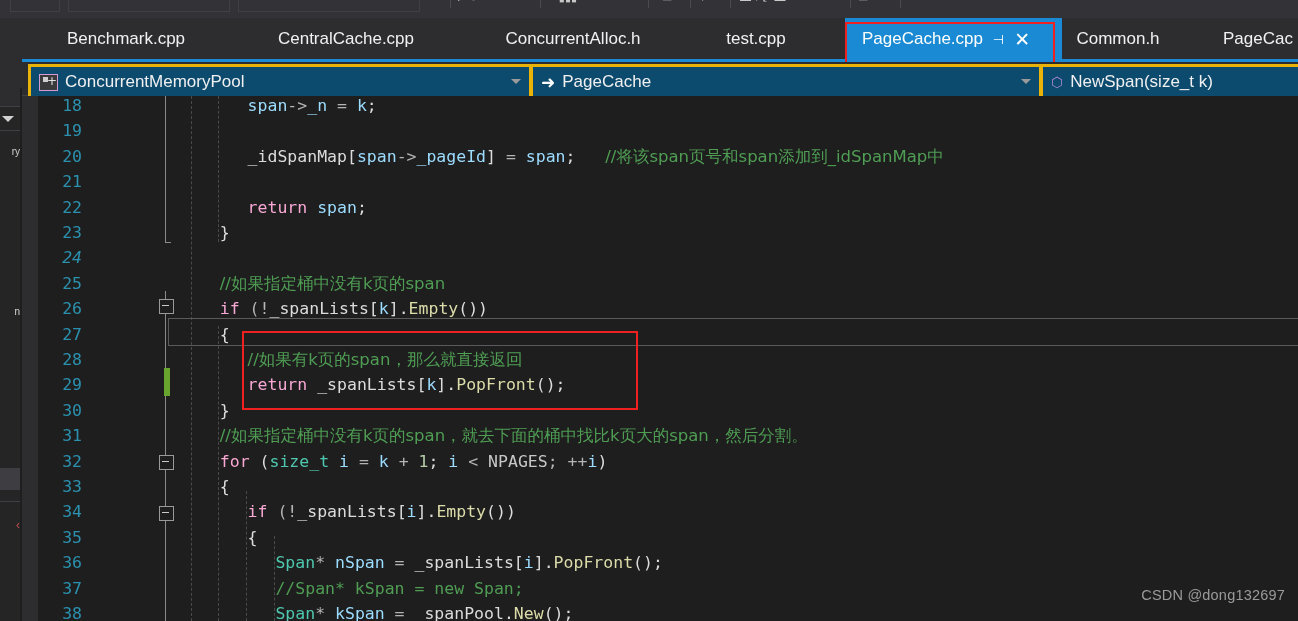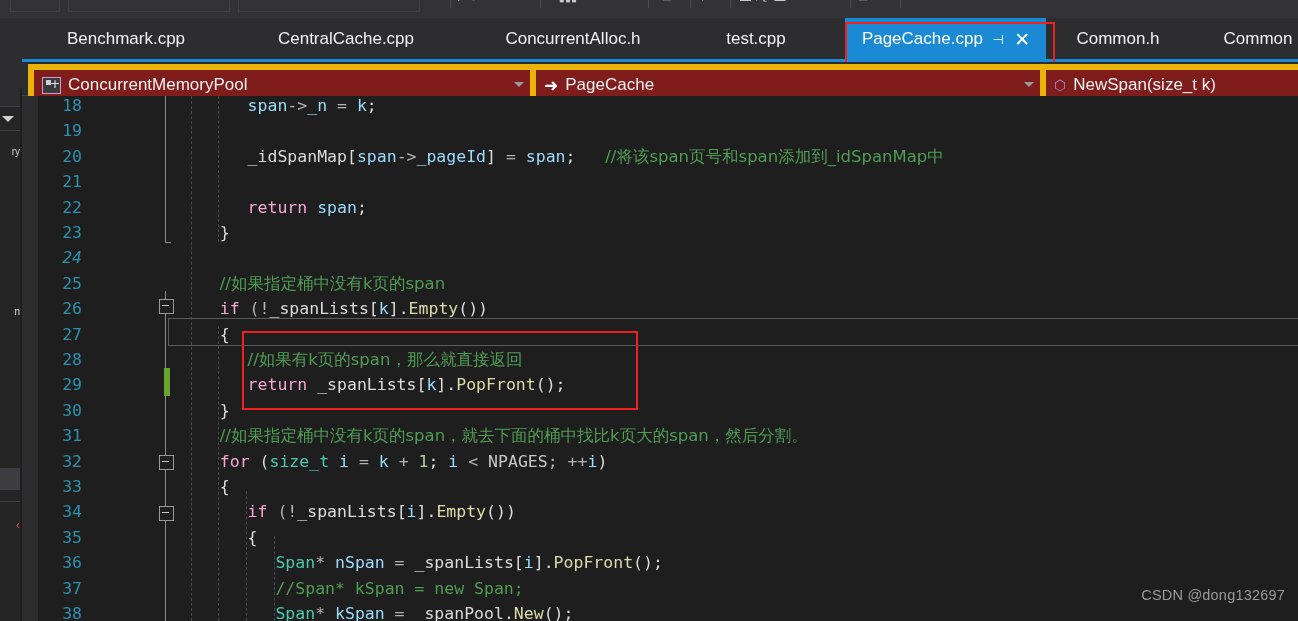--- a/index.html
+++ b/index.html
@@ -160,22 +160,22 @@
   
   .navbar {
     position: absolute; left: 22px; top: 62px;
     width: 1276px; height: 33px;
     background: #2d2d30;
     border-bottom: 1px solid #3f3f46;
   }
   .nav-combo {
     position: absolute; top: 2px;
     height: 29px;
-    background: #7f1d1d;
-    border: 6px solid #eab308;
+    background: #0c4a6e;
+    border: 3px solid #eab308;
     color: #f0f0f0;
     font-size: 17px;
     line-height: 29px;
     white-space: nowrap;
     overflow: hidden;
   }
   .nav-combo .nav-ico {
     display: inline-block;
     vertical-align: middle;
     margin: 0 7px 0 8px;
@@ -350,23 +350,23 @@
     <div class="ls-sel"></div>
     <div class="ls-divider2"></div>
     <div class="ls-red">›</div>
   </div>
 
   <div class="tab-well" id="tabwell">
       <div class="tab" style="left: 14px; width: 180px; text-align: center;"><span class="tab-label">Benchmark.cpp</span></div>
       <div class="tab" style="left: 224px; width: 200px; text-align: center;"><span class="tab-label">CentralCache.cpp</span></div>
       <div class="tab" style="left: 453px; width: 196px; text-align: center;"><span class="tab-label">ConcurrentAlloc.h</span></div>
       <div class="tab" style="left: 678px; width: 112px; text-align: center;"><span class="tab-label">test.cpp</span></div>
-      <div class="tab active" style="left: 823px; width: 200px; text-align: center; padding-left: 1px;"><span class="tab-label">PageCache.cpp</span><span class="tab-pin">⊣</span><span class="tab-close">✕</span></div>
+      <div class="tab active" style="left: 823px; width: 200px; text-align: left; padding-left: 17px;"><span class="tab-label">PageCache.cpp</span><span class="tab-pin">⊣</span><span class="tab-close">✕</span></div>
       <div class="tab" style="left: 1030px; width: 132px; text-align: center;"><span class="tab-label">Common.h</span></div>
-      <div class="tab" style="left: 1196px; width: 80px; text-align: center;"><span class="tab-label">Common</span></div>
+      <div class="tab" style="left: 1196px; width: 80px; text-align: center;"><span class="tab-label">PageCac</span></div>
     </div>
   <div class="tab-accent"></div>
 
   <div class="red-box" style="left:845px; top:22px; right:auto; width:206px; height:40px;"></div>
 
   <div class="navbar">
     <div class="nav-combo" style="left:6px; width:498px;">
       <span class="nav-ico ico-proj"></span><span>ConcurrentMemoryPool</span>
       <span class="nav-arrow"></span>
     </div>

